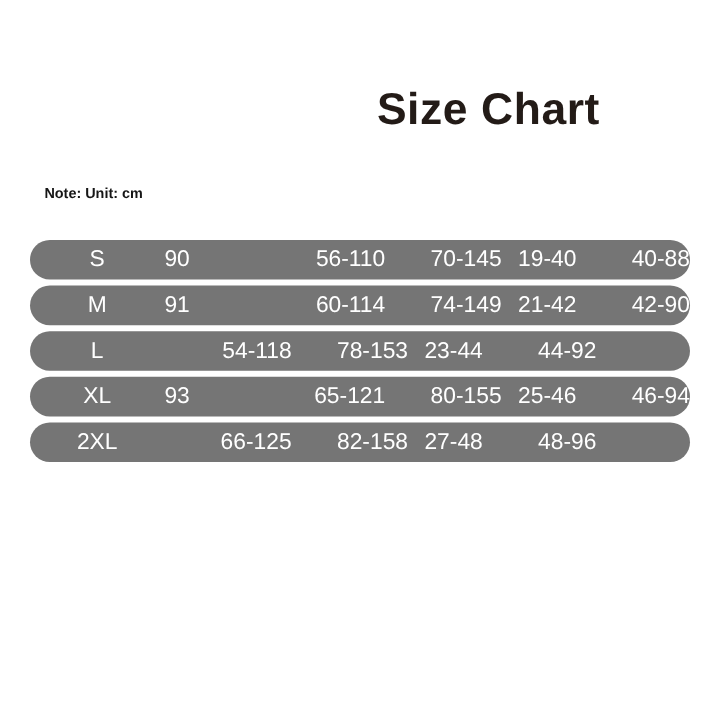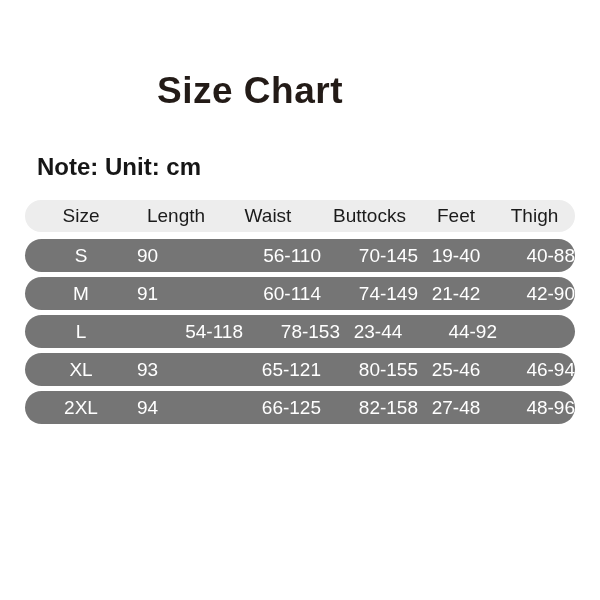--- a/index.html
+++ b/index.html
@@ -17,32 +17,32 @@
     position: relative;
     width: 600px;
     height: 600px;
     box-sizing: border-box;
   }
   .chart-title {
     position: absolute;
     top: 72px;
     left: 0;
     width: 500px;
-    text-align: center;
+    text-align: right;
     font-size: 37px;
     font-weight: bold;
     color: #231b17;
     letter-spacing: 0.5px;
     line-height: 1;
   }
   .note {
     position: absolute;
     top: 155px;
     left: 37px;
-    font-size: 24px;
+    font-size: 12px;
     font-weight: bold;
     color: #161616;
     line-height: 1;
   }
   .table-wrap {
     position: absolute;
     top: 200px;
     left: 25px;
     width: 550px;
   }
@@ -92,28 +92,20 @@
 <body>
 
 <div class="page">
 
   <div class="chart-title">Size Chart</div>
 
   <div class="note">Note: Unit: cm</div>
 
   <div class="table-wrap">
 
-    <div class="row header">
-      <div class="cell c-size">Size</div>
-      <div class="cell c-length">Length</div>
-      <div class="cell c-waist">Waist</div>
-      <div class="cell c-buttock">Buttocks</div>
-      <div class="cell c-feet">Feet</div>
-      <div class="cell c-thigh">Thigh</div>
-    </div>
 
     <div class="row data">
       <div class="cell c-size">S</div>
       <div class="cell c-length">90</div>
       <div class="cell c-waist">56-110</div>
       <div class="cell c-buttock">70-145</div>
       <div class="cell c-feet">19-40</div>
       <div class="cell c-thigh">40-88</div>
     </div>
 
@@ -138,21 +130,20 @@
       <div class="cell c-size">XL</div>
       <div class="cell c-length">93</div>
       <div class="cell c-waist">65-121</div>
       <div class="cell c-buttock">80-155</div>
       <div class="cell c-feet">25-46</div>
       <div class="cell c-thigh">46-94</div>
     </div>
 
     <div class="row data">
       <div class="cell c-size">2XL</div>
-      <div class="cell c-length">94</div>
       <div class="cell c-waist">66-125</div>
       <div class="cell c-buttock">82-158</div>
       <div class="cell c-feet">27-48</div>
       <div class="cell c-thigh">48-96</div>
     </div>
 
   </div>
 </div>
 
 </body></html>

